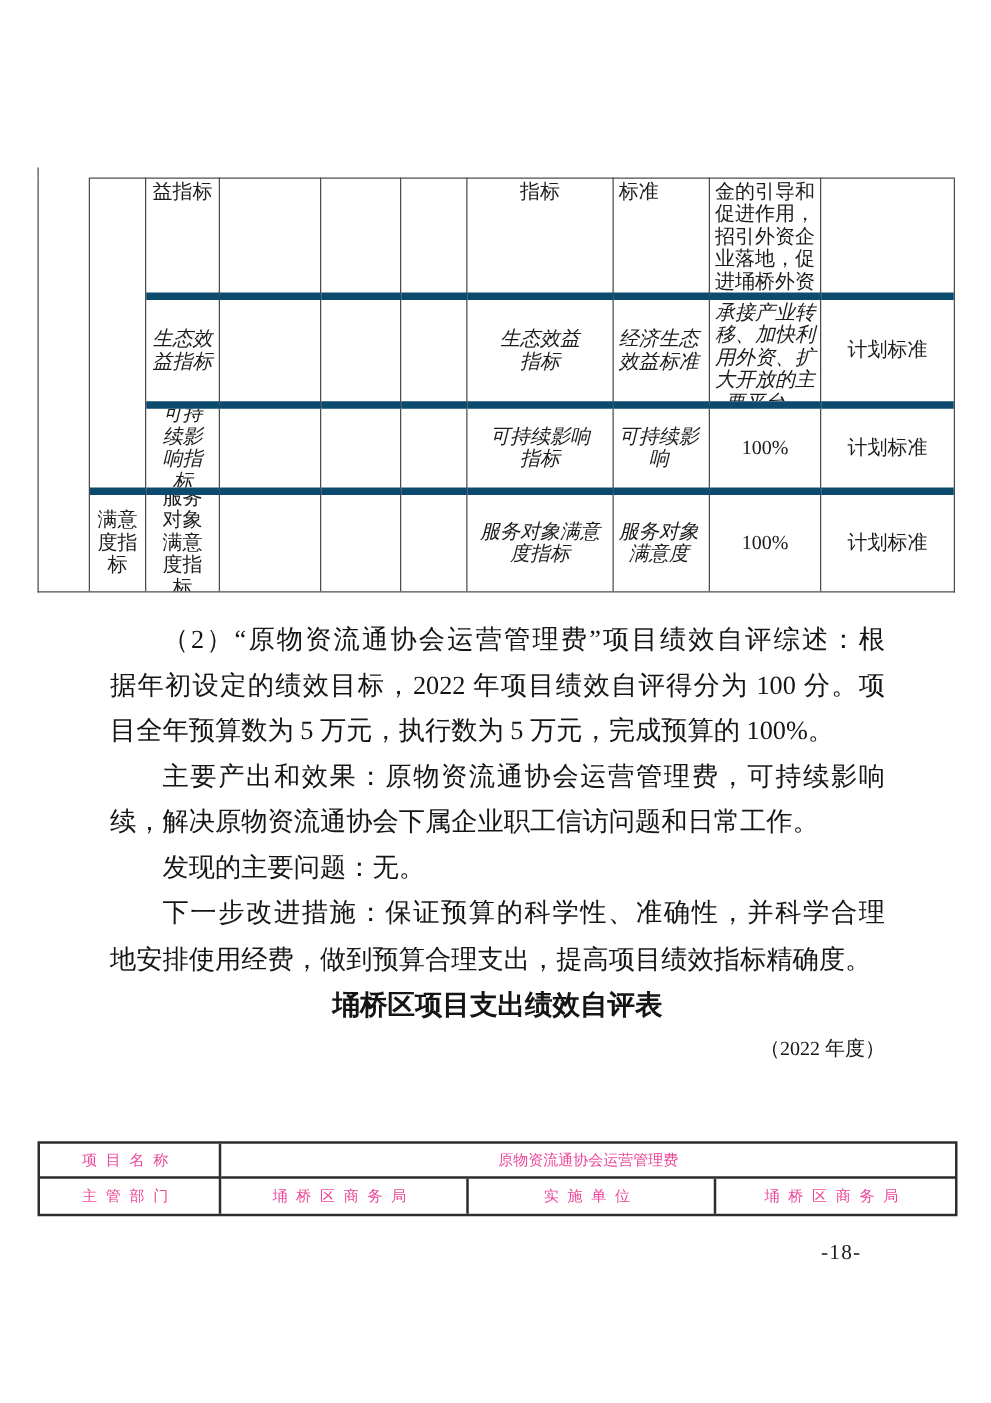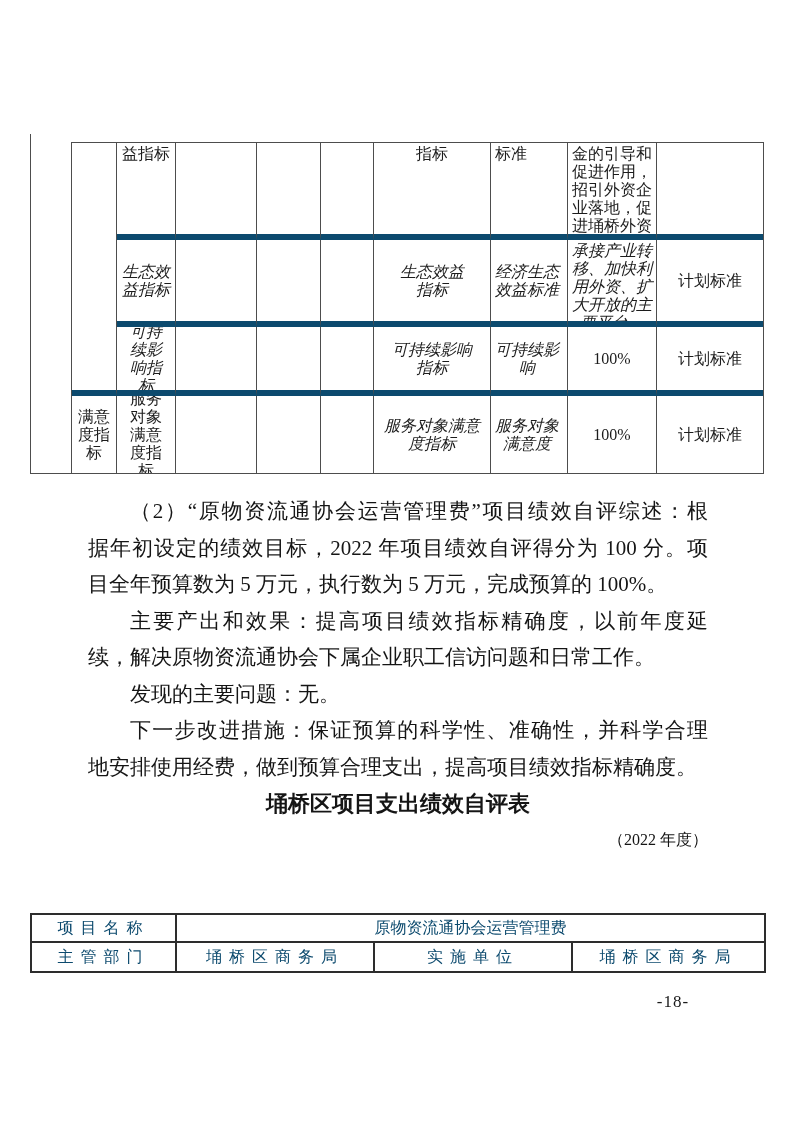--- a/index.html
+++ b/index.html
@@ -45,21 +45,21 @@
   
   .t2{
     position:absolute;left:30px;top:913px;
     display:grid;
     grid-template-columns:145px 198px 198px 191px;
     grid-template-rows:28px 28px;
     border:2px solid #2d2d2d;
   }
   .t2 .c{
     display:flex;align-items:center;justify-content:center;
-    font-size:16px;color:#0c4a6e;box-sizing:border-box;overflow:hidden;white-space:nowrap;
+    font-size:12px;color:#ec4899;box-sizing:border-box;overflow:hidden;white-space:nowrap;
   }
   .t2 .bR{border-right:2px solid #2d2d2d;}
   .t2 .bB{border-bottom:2px solid #2d2d2d;}
   .sp{letter-spacing:7px;}
   
   .pagenum{position:absolute;left:648px;top:992px;width:50px;text-align:center;font-size:17px;color:#1a1a1a;letter-spacing:1px;}
 </style>
 </head>
 <body>
 
@@ -138,21 +138,21 @@
     <div class="c bT bB" style="grid-area:1/10/2/11"></div>
     <div class="c bB" style="grid-area:2/10/3/11">计划标准</div>
     <div class="c bB" style="grid-area:3/10/4/11">计划标准</div>
     <div class="c" style="grid-area:4/10/5/11">计划标准</div>
   </div>
 
   <div class="body">
     <div class="bl jl ind">（2）“原物资流通协会运营管理费”项目绩效自评综述：根</div>
     <div class="bl jl">据年初设定的绩效目标，2022 年项目绩效自评得分为 100 分。项</div>
     <div class="bl">目全年预算数为 5 万元，执行数为 5 万元，完成预算的 100%。</div>
-    <div class="bl jl ind">主要产出和效果：提高项目绩效指标精确度，以前年度延</div>
+    <div class="bl jl ind">主要产出和效果：原物资流通协会运营管理费，可持续影响</div>
     <div class="bl">续，解决原物资流通协会下属企业职工信访问题和日常工作。</div>
     <div class="bl ind">发现的主要问题：无。</div>
     <div class="bl jl ind">下一步改进措施：保证预算的科学性、准确性，并科学合理</div>
     <div class="bl">地安排使用经费，做到预算合理支出，提高项目绩效指标精确度。</div>
     <div class="title-line">埇桥区项目支出绩效自评表</div>
     <div class="sub-line">（2022 年度）</div>
   </div>
 
   <div class="t2">
     <div class="c bR bB sp" style="grid-area:1/1/2/2">项目名称</div>

